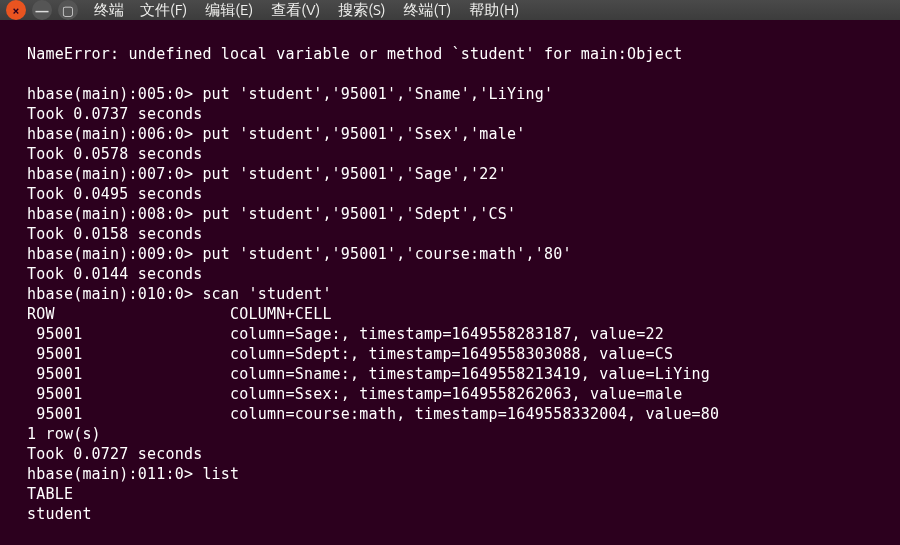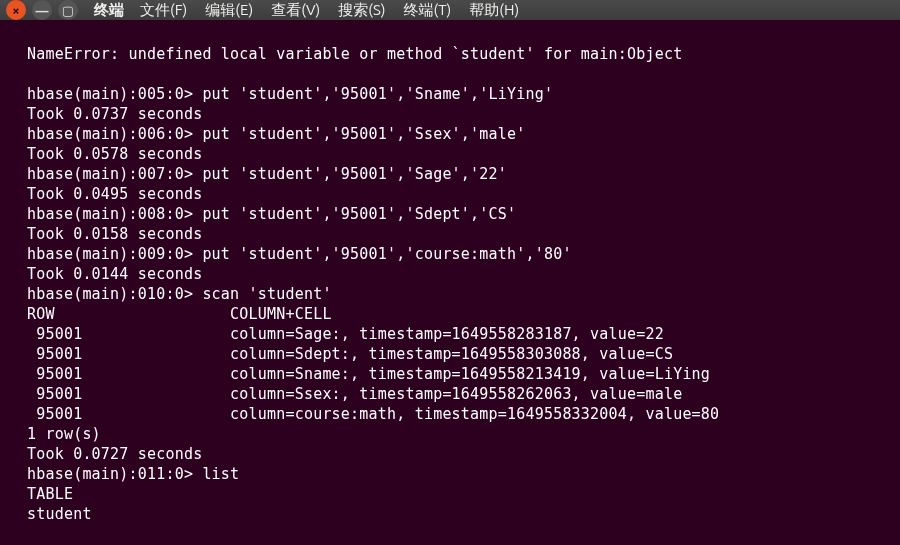--- a/index.html
+++ b/index.html
@@ -22,21 +22,21 @@
     font-size: 13px; font-weight: bold;
     margin-right: 2px;
   }
   .win-close { background: #e95420; color: #2c001e; }
   .win-min   { background: #555; color: #ddd; }
   .win-max   { background: #555; color: #ddd; }
   .menu-strip {
     margin-left: 10px; display: flex; align-items: center; gap: 14px;
     font-size: 15px; color: #eeeeec;
   }
-  .app-label { font-weight: 700; }
+  .app-label { font-weight: 400; }
   .menu-item { padding: 0 2px; }
 
   .terminal-body {
     flex: 1;
     background: #2c001e;
     color: #ffffff;
     font-size: 15px;
     line-height: 20px;
     padding: 4px 6px 2px 6px;
     white-space: pre;

